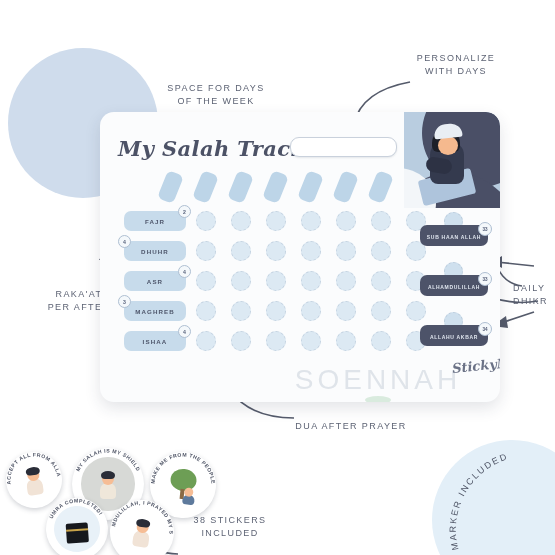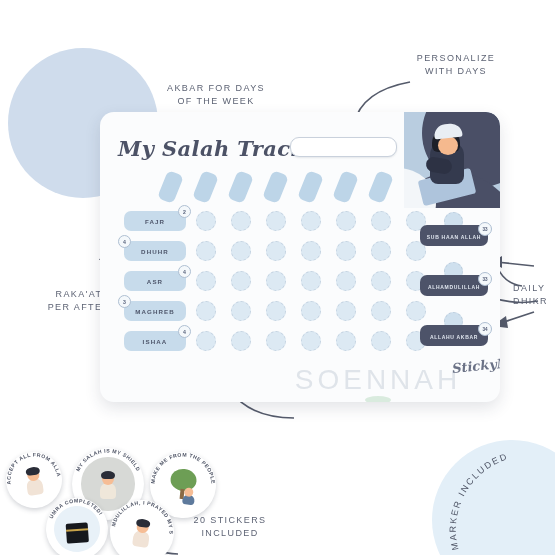--- a/index.html
+++ b/index.html
@@ -196,21 +196,21 @@
   .fig-body{position:absolute;border-radius:7px 7px 4px 4px;}
 </style>
 </head>
 <body>
 
 <div class="stage">
 
   <div class="blob-left"></div>
   <div class="blob-br"></div>
 
-  <div class="anno" id="anno-days" style="left:152px;top:82px;width:128px;">AKBAR FOR DAYS
+  <div class="anno" id="anno-days" style="left:152px;top:82px;width:128px;">SPACE FOR DAYS
 OF THE WEEK</div>
   <svg class="arrow" style="left:214px;top:112px;width:70px;height:58px;" viewBox="0 0 70 58">
     <path d="M6 4 C 34 2, 56 18, 58 48" fill="none" stroke="#555b6b" stroke-width="1.7"></path>
     <path d="M53 40 L58 52 L63 40 Z" fill="#555b6b"></path>
   </svg>
 
   <div class="anno" id="anno-personalize" style="left:396px;top:52px;width:120px;">PERSONALIZE
 WITH DAYS</div>
   <svg class="arrow" style="left:330px;top:78px;width:86px;height:58px;" viewBox="0 0 86 58">
     <path d="M80 4 C 58 8, 30 18, 24 46" fill="none" stroke="#555b6b" stroke-width="1.7"></path>
@@ -235,26 +235,27 @@
   </svg>
   <svg class="arrow" style="left:466px;top:283px;width:74px;height:26px;" viewBox="0 0 74 26">
     <path d="M72 18 C 50 22, 30 18, 10 8" fill="none" stroke="#555b6b" stroke-width="1.7"></path>
     <path d="M16 2 L4 6 L13 14 Z" fill="#555b6b"></path>
   </svg>
   <svg class="arrow" style="left:490px;top:302px;width:46px;height:30px;" viewBox="0 0 46 30">
     <path d="M44 10 L8 22" fill="none" stroke="#555b6b" stroke-width="1.7"></path>
     <path d="M16 14 L2 24 L18 26 Z" fill="#555b6b"></path>
   </svg>
 
+  <div class="anno" id="anno-dua" style="left:280px;top:420px;width:142px;">DUA AFTER PRAYER</div>
   <svg class="arrow" style="left:208px;top:384px;width:90px;height:40px;" viewBox="0 0 90 40">
     <path d="M86 34 C 60 34, 36 26, 22 6" fill="none" stroke="#555b6b" stroke-width="1.7"></path>
     <path d="M16 12 L18 0 L29 7 Z" fill="#555b6b"></path>
   </svg>
 
-  <div class="anno" id="anno-stickers" style="left:172px;top:514px;width:116px;">20 STICKERS
+  <div class="anno" id="anno-stickers" style="left:172px;top:514px;width:116px;">38 STICKERS
 INCLUDED</div>
   <svg class="arrow" style="left:130px;top:532px;width:52px;height:30px;" viewBox="0 0 52 30">
     <path d="M48 22 C 32 22, 20 16, 12 4" fill="none" stroke="#555b6b" stroke-width="1.7"></path>
     <path d="M6 10 L9 0 L19 6 Z" fill="#555b6b"></path>
   </svg>
 
   <svg class="mk-arc" style="position:absolute;left:442px;top:452px;width:118px;height:110px;">
     <defs>
       <path id="mkpath" d="M 18 102 A 74 74 0 0 1 70 6"></path>
     </defs>

